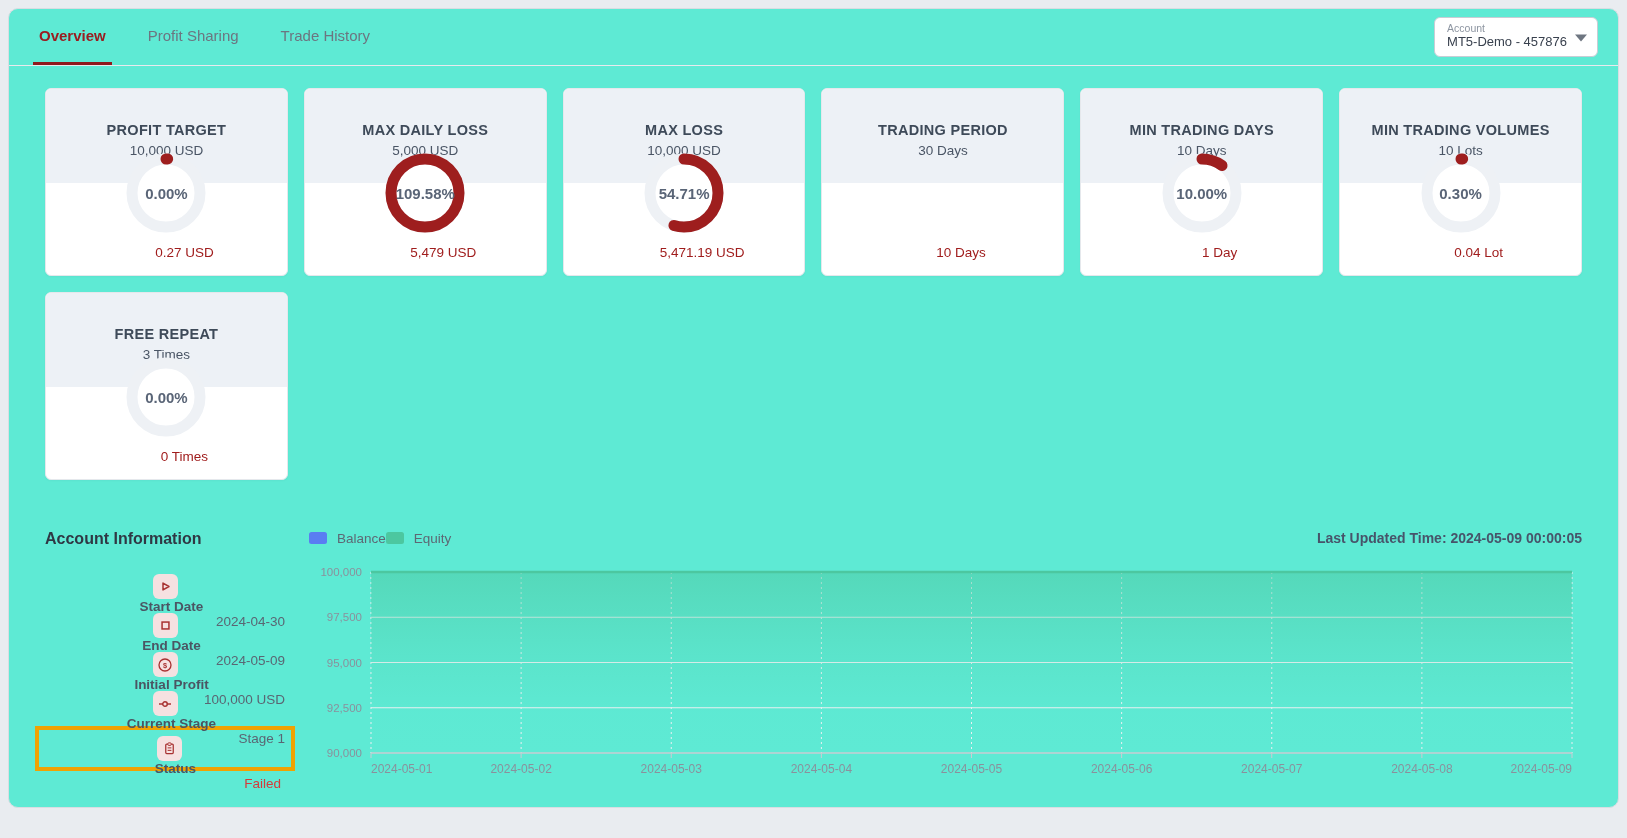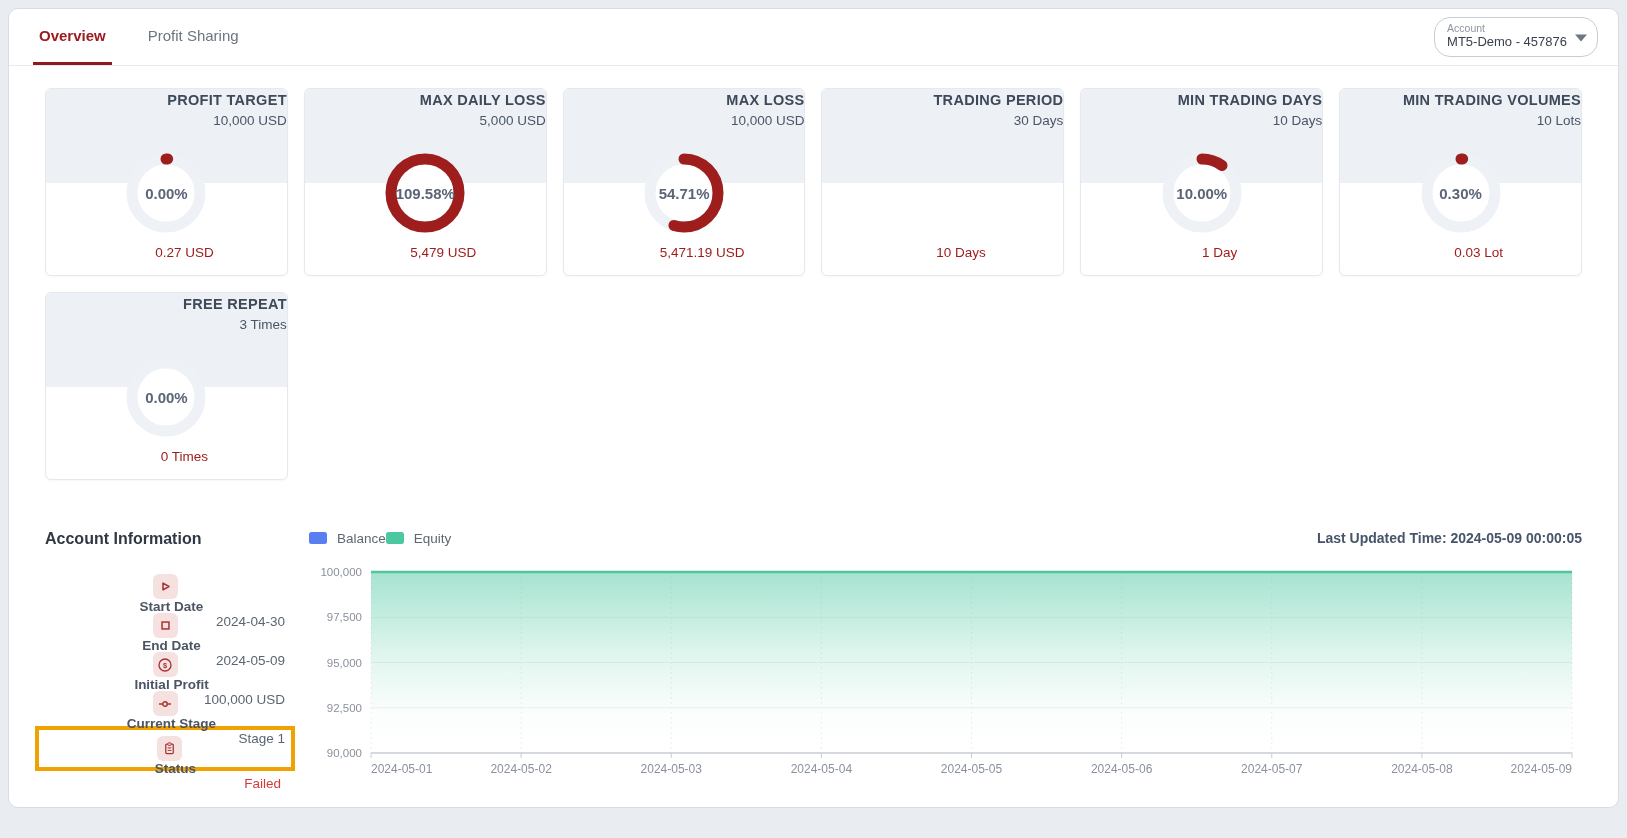--- a/index.html
+++ b/index.html
@@ -1,37 +1,37 @@
 <!DOCTYPE html>
 <html><head>
 <meta charset="utf-8">
 <style>
   * { margin:0; padding:0; box-sizing:border-box; }
   html,body { width:1627px; height:838px; background:#e9ecf0; font-family:"Liberation Sans",sans-serif; }
-  .panel { position:absolute; left:8px; top:8px; width:1611px; height:800px; background:#ffffff;
+  .panel { position:absolute; left:8px; top:8px; width:1611px; height:800px; background:#5eead4;
            border:1px solid #d9dde2; border-radius:10px; overflow:hidden; }
 
   
   .hdr { height:57px; border-bottom:1px solid #e8eaed; display:flex; align-items:stretch; padding:0 20px 0 24px; }
   .tab { display:flex; align-items:center; font-size:15px; color:#6c7580; padding:0 6px; margin-right:30px;
          border-bottom:3px solid transparent; cursor:pointer; }
   .tab.active { color:#9a1c20; font-weight:700; border-bottom-color:#8f191d; }
   .acct-select { margin-left:auto; align-self:center; position:relative; min-width:158px;
-                 border:1px solid #c8cdd5; border-radius:16px; padding:5px 30px 6px 12px; background:#fff; cursor:pointer; }
+                 border:1px solid #c8cdd5; border-radius:6px; padding:5px 30px 6px 12px; background:#fff; cursor:pointer; }
   .acct-select .lbl { font-size:10.5px; color:#8d95a1; line-height:1.1; }
   .acct-select .val { font-size:13px; color:#39414e; line-height:1.25; }
   .caret { position:absolute; right:10px; top:50%; transform:translateY(-35%); width:0; height:0;
            border-left:6px solid transparent; border-right:6px solid transparent; border-top:7px solid #6e7681; }
 
   
   .cards { display:grid; grid-template-columns:repeat(6,1fr); gap:16px; padding:22px 36px 0; }
   .cards.row2 { padding-top:16px; }
   .card { position:relative; height:188px; background:#fff; border:1px solid #e5e8ec; border-radius:6px;
           box-shadow:0 1px 2px rgba(40,50,70,.04); overflow:hidden; }
-  .card-head { height:94px; background:#edf1f6; text-align:right; padding-top:3px; }
+  .card-head { height:94px; background:#edf1f6; text-align:center; padding-top:33px; }
   .card-title { font-size:14.5px; font-weight:700; color:#3e4a59; letter-spacing:.3px; }
   .card-sub { margin-top:5px; font-size:13.5px; color:#4a5565; }
   .gauge { position:absolute; left:50%; top:62px; transform:translateX(-50%); width:84px; height:84px; }
   .gauge svg { display:block; }
   .gauge-label { position:absolute; inset:0; display:flex; align-items:center; justify-content:center;
                  font-size:15px; font-weight:700; color:#5a6577; }
   .card-foot { position:absolute; bottom:15px; left:18px; width:100%; text-align:center; font-size:13.5px; color:#a01d1d; }
 
   
   .bottom { display:flex; padding:50px 36px 0; }
@@ -56,20 +56,21 @@
   .chart-plot { margin-top:14px; height:240px; position:relative; }
 </style>
 </head>
 <body>
 
 <div class="panel">
 
   <div class="hdr">
     <div class="tab active">Overview</div>
     <div class="tab">Profit Sharing</div>
+    <div class="tab">Trade History</div>
     <div class="acct-select">
       <div class="lbl">Account</div>
       <div class="val">MT5-Demo - 457876</div>
       <span class="caret"></span>
     </div>
   </div>
 
   <div class="cards">
     <div class="card">
       <div class="card-head">
@@ -144,21 +145,21 @@
           <div class="card-title">MIN TRADING VOLUMES</div>
         <div class="card-sub">10 Lots</div>
         </div>
       <div class="gauge">
         <svg width="84" height="84" viewBox="0 0 84 84">
           <circle cx="42" cy="42" r="34" fill="#fff" stroke="#eef1f5" stroke-width="11"></circle>
           <circle cx="42" cy="42" r="34" fill="none" stroke="#9e1e1e" stroke-width="11" stroke-linecap="round" transform="rotate(-90 42 42)" stroke-dasharray="1.7090264035528475 213.62830044410595"></circle>
         </svg>
         <div class="gauge-label">0.30%</div>
       </div>
-      <div class="card-foot">0.03 Lot</div>
+      <div class="card-foot">0.04 Lot</div>
     </div>
   </div>
 
   <div class="cards row2">
     <div class="card">
       <div class="card-head">
           <div class="card-title">FREE REPEAT</div>
         <div class="card-sub">3 Times</div>
         </div>
       <div class="gauge">

